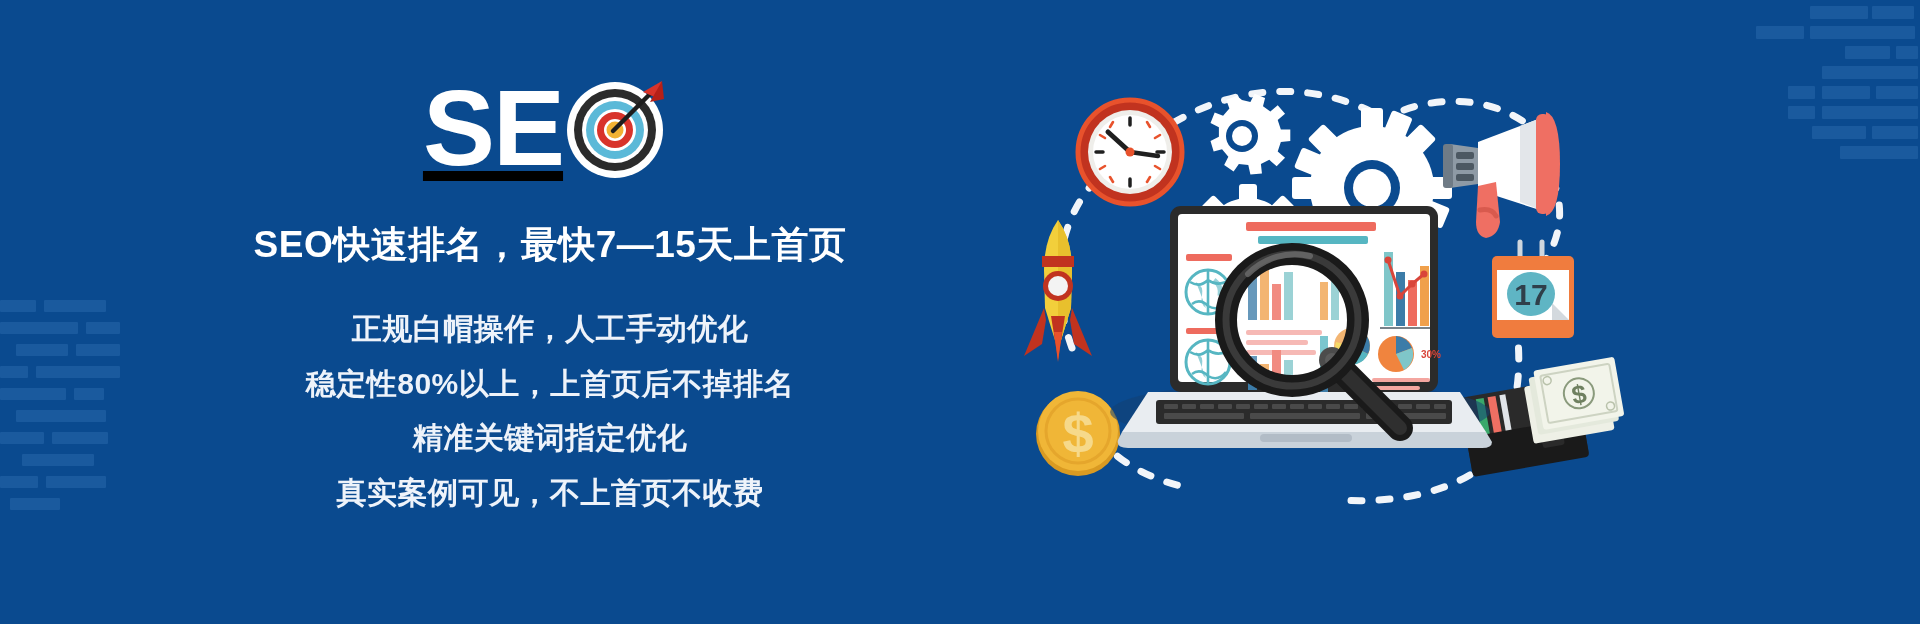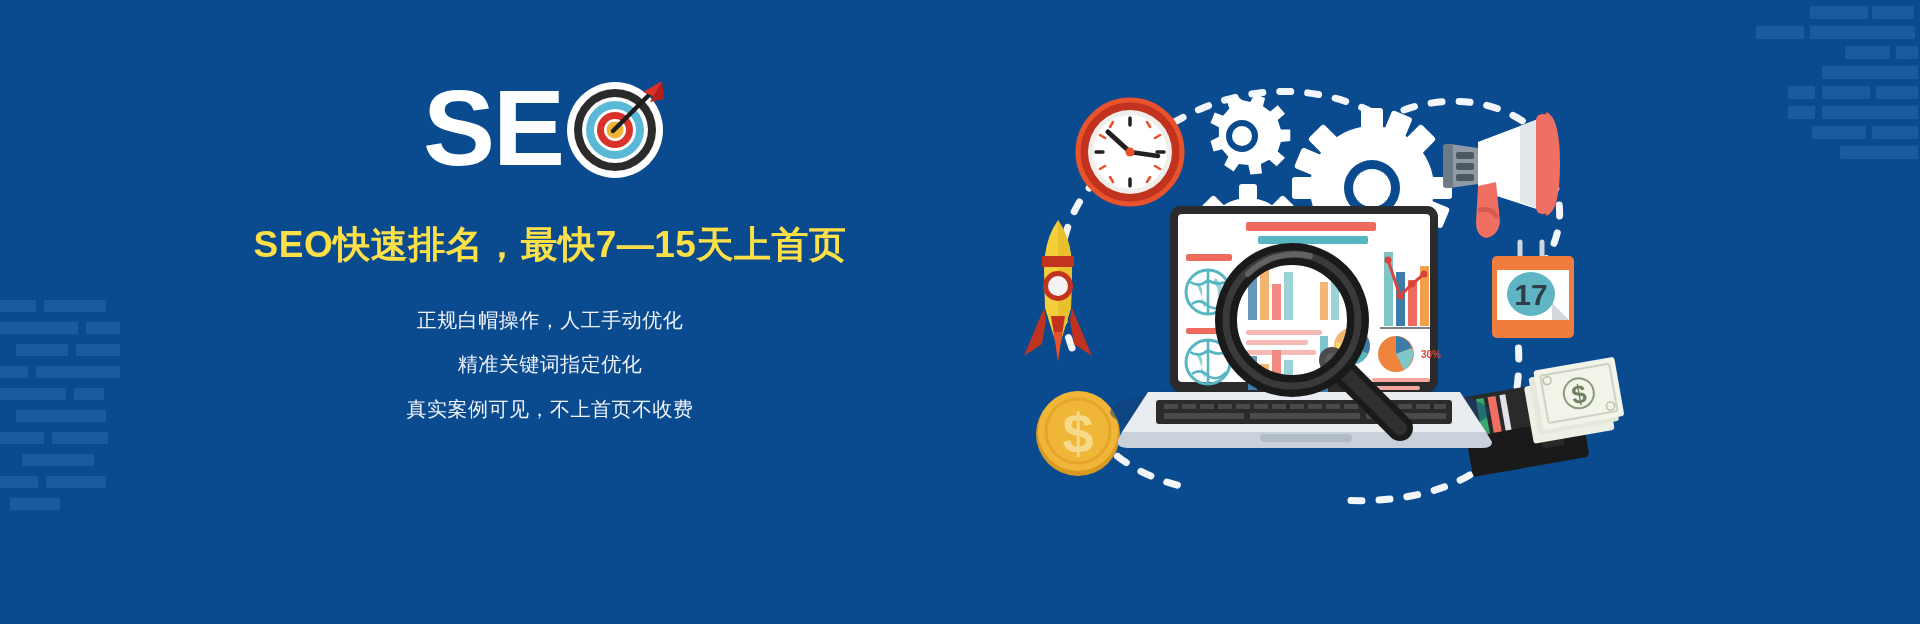--- a/index.html
+++ b/index.html
@@ -24,52 +24,52 @@
     position:absolute;
     left:230px; top:75px;
     width:640px; height:420px;
     text-align:center;
   }
   #logo-row {
     height:105px;
     display:flex; align-items:center; justify-content:center;
     gap:0px;
     margin-left:-8px;
+    text-decoration:underline;
   }
   #logo-seo-letters {
     font-family:"Liberation Sans","DejaVu Sans",sans-serif;
     font-weight:bold;
     font-size:108px;
     line-height:1;
     color:#ffffff;
     letter-spacing:-2px;
   }
   #logo-target-wrap {
     width:104px; height:104px;
     position:relative;
     margin-left:2px;
   }
   #headline {
     margin-top:40px;
     font-size:37px;
     font-weight:bold;
-    color:#fde047;
+    color:#ffffff;
     letter-spacing:0.5px;
     white-space:nowrap;
   }
   #sublines {
     margin-top:32px;
   }
   .subline {
-    font-size:20px;
+    font-size:30px;
     color:#eef3fa;
     line-height:1.82;
     letter-spacing:0.5px;
-    font-weight:normal;
-    margin-top:8px;
+    font-weight:bold;
   }
 
   
   #illustration {
     position:absolute;
     left:980px; top:60px;
     width:720px; height:500px;
   }
 </style>
 </head>
@@ -136,20 +136,21 @@
           <path d="M78 16 L97 5 L92 22 Z" fill="#d8332a"></path>
           <path d="M85 26 L97 5 L99 23 Z" fill="#b52018"></path>
         </svg>
       </div>
     </div>
 
     <div id="headline">SEO快速排名，最快7—15天上首页</div>
 
     <div id="sublines">
       <div class="subline">正规白帽操作，人工手动优化</div>
+      <div class="subline">稳定性80%以上，上首页后不掉排名</div>
       <div class="subline">精准关键词指定优化</div>
       <div class="subline">真实案例可见，不上首页不收费</div>
     </div>
   </div>
 
   <div id="illustration">
     <svg width="720" height="500" viewBox="0 0 720 500">
 
       <g stroke="#ffffff" stroke-width="7" stroke-linecap="round" fill="none" stroke-dasharray="11 17" opacity="0.95">
         <path d="M92 288 C 60 200, 92 122, 150 96"></path>

